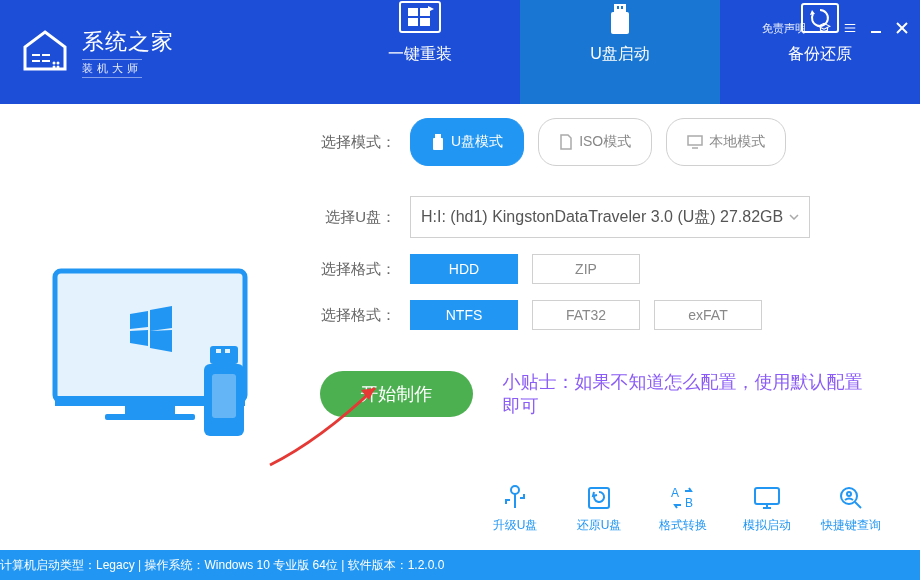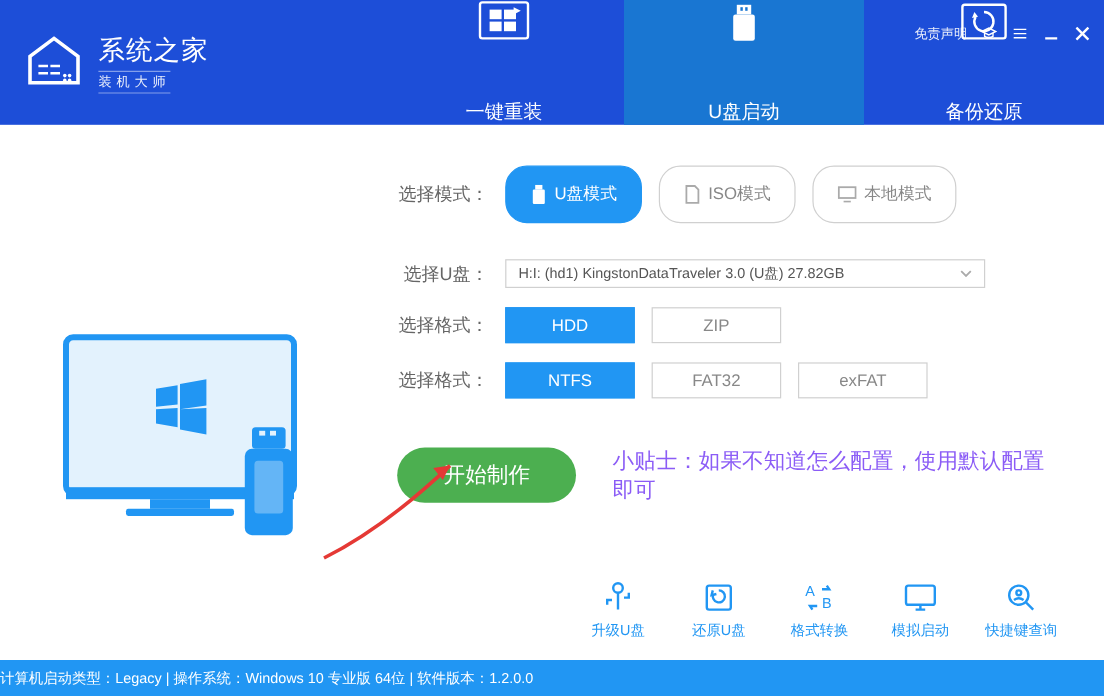--- a/index.html
+++ b/index.html
@@ -6,39 +6,39 @@
 body { width: 920px; height: 580px; background: #fff; overflow: hidden; position: relative; }
 
 .header { height: 104px; background: #1d4ed8; display: flex; align-items: stretch; color: #fff; }
 .logo-area { width: 320px; display: flex; align-items: center; padding-left: 20px; gap: 12px; }
 .logo-icon { width: 50px; height: 50px; }
 .logo-text { display: flex; flex-direction: column; }
 .logo-title { font-size: 22px; font-weight: 500; letter-spacing: 1px; }
 .logo-sub { font-size: 11px; letter-spacing: 4px; opacity: 0.9; margin-top: 2px; border-top: 1px solid rgba(255,255,255,0.5); border-bottom: 1px solid rgba(255,255,255,0.5); padding: 1px 0; width: fit-content; }
 
 .tabs { flex: 1; display: flex; }
-.tab { flex: 1; display: flex; flex-direction: column; align-items: center; justify-content: space-between; gap: 6px; cursor: pointer; font-size: 16px; position: relative; }
+.tab { flex: 1; display: flex; flex-direction: column; align-items: center; justify-content: flex-start; gap: 6px; cursor: pointer; font-size: 16px; position: relative; }
 .tab.active { background: #1976d2; }
 .tab-icon { width: 44px; height: 38px; }
 
 .titlebar { position: absolute; top: 16px; right: 0; height: 24px; display: flex; align-items: center; gap: 10px; padding: 0 10px; color: #fff; font-size: 11px; z-index: 10; }
 .titlebar-link { opacity: 0.9; cursor: pointer; }
 .win-btn { cursor: pointer; display: inline-flex; width: 16px; height: 16px; align-items: center; justify-content: center; }
 
-.body { display: flex; padding: 34px 40px 0 30px; height: 430px; gap: 11px; }
+.body { display: flex; padding: 14px 40px 0 30px; height: 430px; }
 .illustration { width: 260px; display: flex; align-items: center; justify-content: center; padding-top: 50px; }
 
 .config { flex: 1; padding-left: 30px; }
 .mode-row { display: flex; align-items: center; gap: 14px; margin-bottom: 30px; }
 .row-label { color: #666; font-size: 15px; width: 76px; text-align: right; }
 .mode-btn { height: 48px; padding: 0 20px; border: 1px solid #d0d0d0; border-radius: 18px; background: #fff; color: #888; display: inline-flex; align-items: center; gap: 6px; font-size: 14px; cursor: pointer; }
 .mode-btn.sel { background: #2196f3; border-color: #2196f3; color: #fff; }
 
 .sel-row { display: flex; align-items: center; gap: 14px; margin-bottom: 16px; }
-.usb-select { flex: 1; max-width: 400px; height: 24px; border: 1px solid #d0d0d0; padding: 0 10px; font-size: 12px; font-family: "SimSun", monospace; color: #555; display: flex; align-items: center; justify-content: space-between; cursor: pointer; }
+.usb-select { flex: 1; max-width: 400px; height: 42px; border: 1px solid #d0d0d0; padding: 0 10px; font-size: 16px; font-family: "SimSun", monospace; color: #555; display: flex; align-items: center; justify-content: space-between; cursor: pointer; }
 .opt-btn { width: 108px; height: 30px; border: 1px solid #d0d0d0; background: #fff; color: #888; font-size: 14px; cursor: pointer; }
 .opt-btn.sel { background: #2196f3; border-color: #2196f3; color: #fff; }
 
 .action-row { display: flex; align-items: center; gap: 30px; margin-top: 40px; }
 .start-btn { width: 160px; height: 46px; background: #4caf50; border: none; border-radius: 23px; color: #fff; font-size: 18px; cursor: pointer; }
 .tip { color: #8b5cf6; font-size: 18px; }
 
 .arrow { position: absolute; left: 260px; top: 370px; pointer-events: none; }
 
 .tools { position: absolute; right: 30px; bottom: 46px; display: flex; gap: 6px; }

